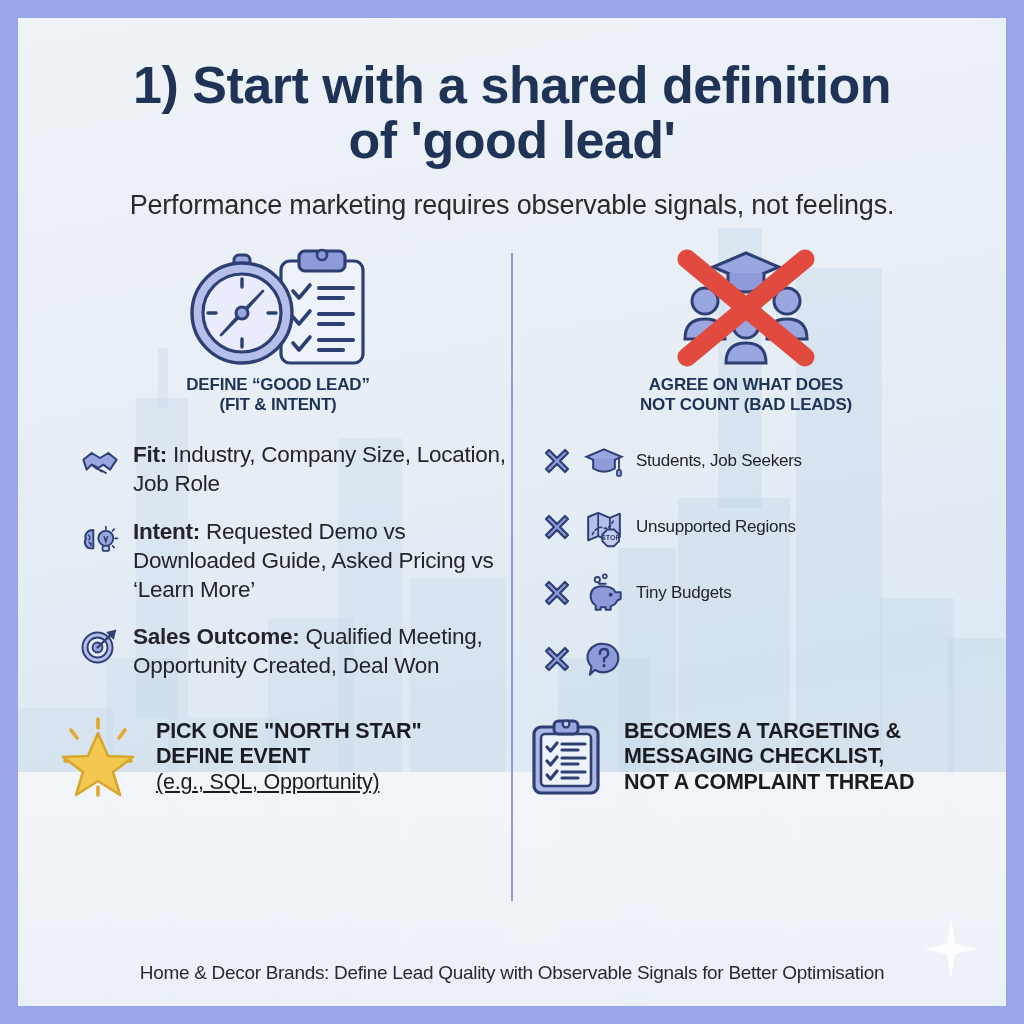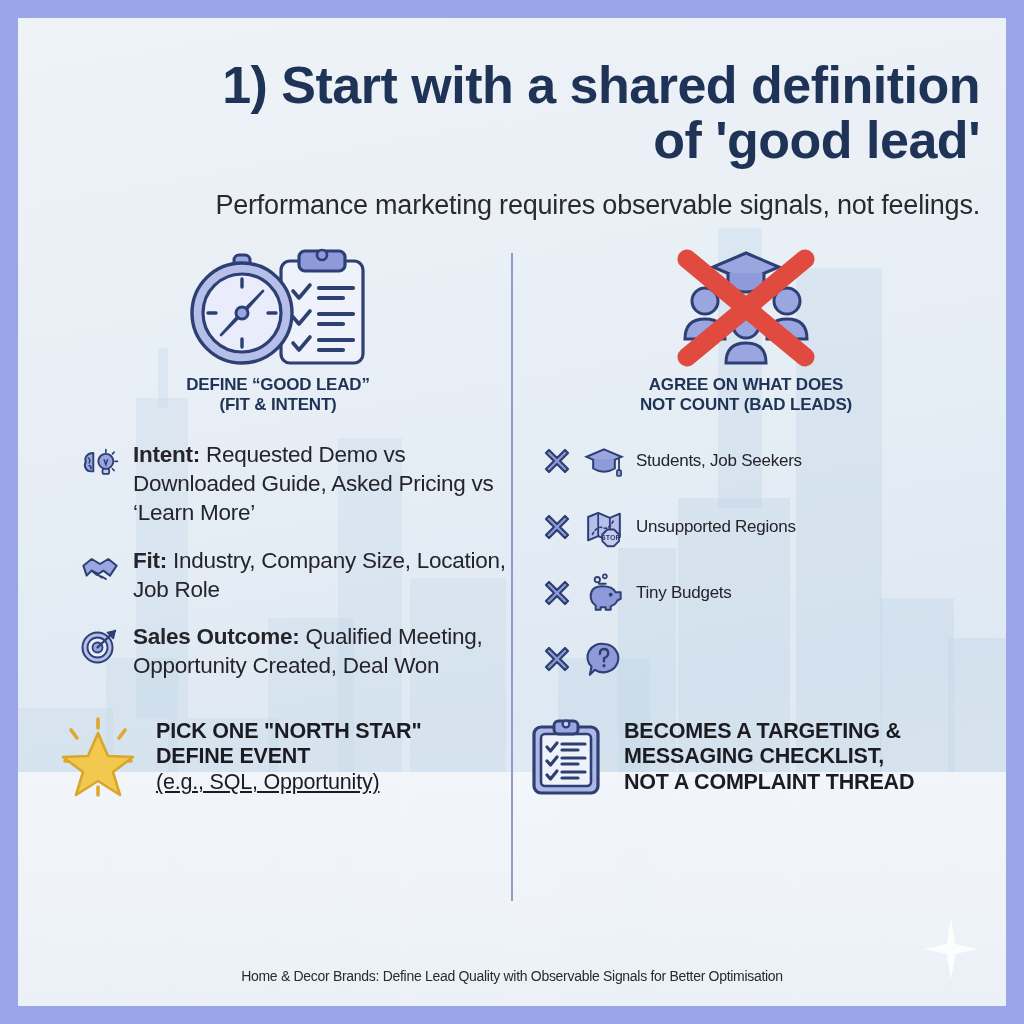--- a/index.html
+++ b/index.html
@@ -45,21 +45,21 @@
     position: absolute;
     right: 28px; bottom: 26px;
     width: 54px; height: 62px;
     background: rgba(255,255,255,.85);
     clip-path: polygon(50% 0%, 58% 42%, 100% 50%, 58% 58%, 50% 100%, 42% 58%, 0% 50%, 42% 42%);
   }
 
   #content { position: relative; z-index: 5; padding: 0 26px; }
 
   
-  #header { padding-top: 40px; text-align: right; }
+  #header { padding-top: 40px; text-align: center; }
   #title {
     color: #1e3356;
     font-weight: 800;
     font-size: 52px;
     line-height: 1.06;
     letter-spacing: -0.5px;
   }
   #subtitle {
     margin-top: 22px;
     color: #2a2a2e;
@@ -144,21 +144,21 @@
     letter-spacing: -0.2px;
   }
   .bp .tx .reg { font-weight: 400; text-decoration: underline; }
 
   
   #footer {
     position: absolute;
     left: 0; right: 0; bottom: 22px;
     text-align: center;
     color: #2a2a30;
-    font-size: 14px;
+    font-size: 19px;
     letter-spacing: -0.3px;
     z-index: 6;
   }
 
   svg { display: block; width: 100%; height: 100%; overflow: visible; }
 </style>
 </head>
 <body>
 
 <div id="card">
@@ -233,20 +233,30 @@
             <circle cx="59" cy="70" r="6" fill="#9aa6e0" stroke="#2d3f73" stroke-width="3"></circle>
           </svg>
         </div>
 
         <div class="col-head">
           <div>DEFINE “GOOD LEAD”</div>
           <div>(FIT &amp; INTENT)</div>
         </div>
 
         <div class="bullets">
+
+          <div class="bl">
+            <div class="ic">
+              <svg viewBox="0 0 48 48">
+                <path d="M4 20 L14 12 L24 18 L34 12 L44 20 L36 32 L28 26 L22 30 L14 26 L8 32 Z" fill="#9aa6e0" stroke="#2d3f73" stroke-width="2.4" stroke-linejoin="round"></path>
+                <path d="M14 26 L20 31 M20 30 L26 34 M26 33 L31 36" stroke="#2d3f73" stroke-width="2.4" fill="none" stroke-linecap="round"></path>
+              </svg>
+            </div>
+            <div class="tx"><b>Fit:</b><span> Industry, Company Size, Location, Job Role</span></div>
+          </div>
 
           <div class="bl">
             <div class="ic">
               <svg viewBox="0 0 48 48">
                 <path d="M16 12 C8 12 5 18 7 23 C4 27 7 34 13 34 L16 34 Z" fill="#9aa6e0" stroke="#2d3f73" stroke-width="2.3" stroke-linejoin="round"></path>
                 <path d="M10 18 Q13 20 11 24 M11 27 Q14 28 13 31" stroke="#2d3f73" stroke-width="1.8" fill="none" stroke-linecap="round"></path>
                 <circle cx="31" cy="22" r="9" fill="#9aa6e0" stroke="#2d3f73" stroke-width="2.3"></circle>
                 <rect x="27" y="31" width="8" height="6" rx="2" fill="#c3cbee" stroke="#2d3f73" stroke-width="2.1"></rect>
                 <path d="M29 20 L31 26 L33 20" stroke="#2d3f73" stroke-width="1.8" fill="none" stroke-linecap="round"></path>
                 <g stroke="#2d3f73" stroke-width="2" stroke-linecap="round">
@@ -256,30 +266,20 @@
                   <line x1="39" y1="31" x2="41" y2="33"></line>
                 </g>
               </svg>
             </div>
             <div class="tx"><b>Intent:</b><span> Requested Demo vs Downloaded Guide, Asked Pricing vs ‘Learn More’</span></div>
           </div>
 
           <div class="bl">
             <div class="ic">
               <svg viewBox="0 0 48 48">
-                <path d="M4 20 L14 12 L24 18 L34 12 L44 20 L36 32 L28 26 L22 30 L14 26 L8 32 Z" fill="#9aa6e0" stroke="#2d3f73" stroke-width="2.4" stroke-linejoin="round"></path>
-                <path d="M14 26 L20 31 M20 30 L26 34 M26 33 L31 36" stroke="#2d3f73" stroke-width="2.4" fill="none" stroke-linecap="round"></path>
-              </svg>
-            </div>
-            <div class="tx"><b>Fit:</b><span> Industry, Company Size, Location, Job Role</span></div>
-          </div>
-
-          <div class="bl">
-            <div class="ic">
-              <svg viewBox="0 0 48 48">
                 <circle cx="21" cy="27" r="18" fill="#b6bfe9" stroke="#2d3f73" stroke-width="2.4"></circle>
                 <circle cx="21" cy="27" r="12" fill="#e9ecfa" stroke="#2d3f73" stroke-width="2.2"></circle>
                 <circle cx="21" cy="27" r="6" fill="#9aa6e0" stroke="#2d3f73" stroke-width="2.2"></circle>
                 <line x1="21" y1="27" x2="42" y2="7" stroke="#2d3f73" stroke-width="2.8" stroke-linecap="round"></line>
                 <path d="M42 7 L33 9 L38 14 Z M42 7 L40 16 L35 11 Z" fill="#9aa6e0" stroke="#2d3f73" stroke-width="2" stroke-linejoin="round"></path>
               </svg>
             </div>
             <div class="tx"><b>Sales Outcome:</b><span> Qualified Meeting, Opportunity Created, Deal Won</span></div>
           </div>
 

